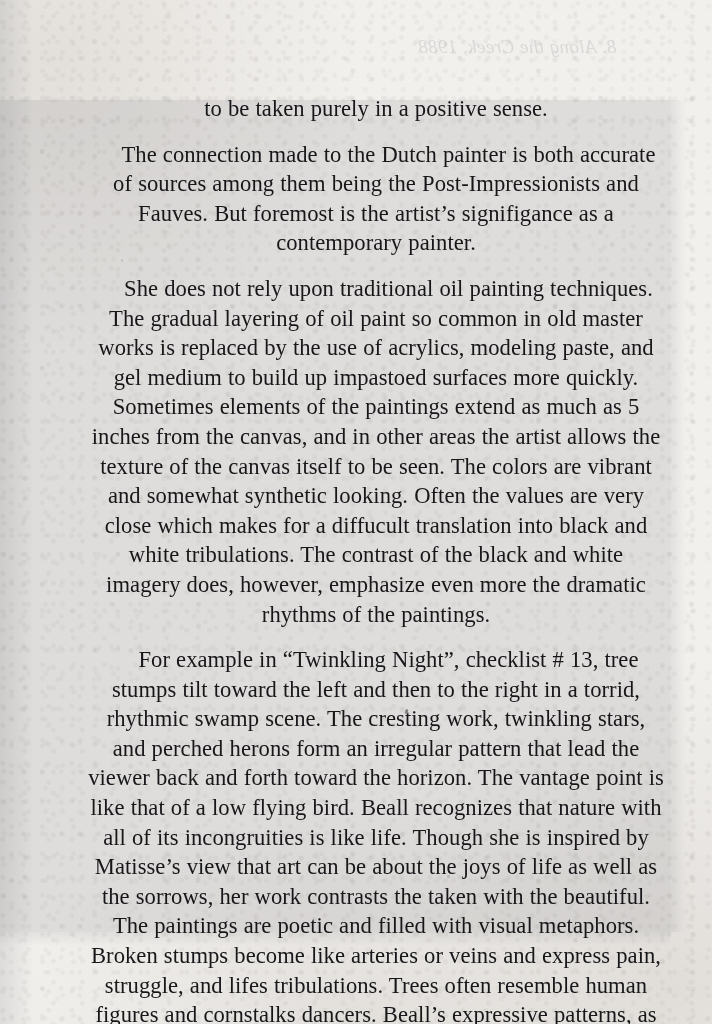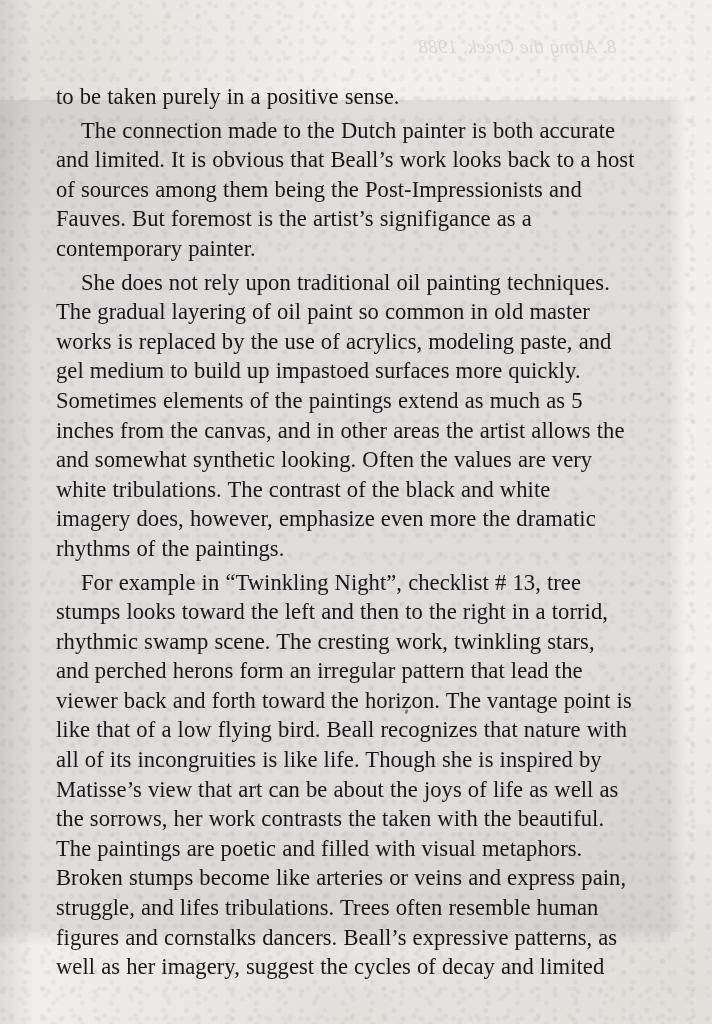--- a/index.html
+++ b/index.html
@@ -114,21 +114,22 @@
     width: 648px;
     z-index: 5;
     font-size: 22.6px;
     line-height: 29.6px;
     color: #17171a;
     letter-spacing: 0.05px;
     word-spacing: 0.4px;
   }
 
   .para {
-    margin: 4px;
+    margin: 16px;
+    text-align: center;
   }
 
   .line {
     display: block;
     white-space: pre;
   }
 
   .line.indent {
     padding-left: 25px;
   }
@@ -159,40 +160,41 @@
 
   <div class="bleed-through">8. Along the Creek, 1988</div>
 
   <div class="body-text">
 
   <p class="para">
         <span class="line">to be taken purely in a positive sense.</span>
       </p>
       <p class="para">
         <span class="line indent">The connection made to the Dutch painter is both accurate</span>
-        <span class="line">and limited. It is obvious that Beall’s work looks back to a host</span>
         <span class="line">of sources among them being the Post-Impressionists and</span>
         <span class="line">Fauves. But foremost is the artist’s signifigance as a</span>
         <span class="line">contemporary painter.</span>
       </p>
       <p class="para">
         <span class="line indent">She does not rely upon traditional oil painting techniques.</span>
         <span class="line">The gradual layering of oil paint so common in old master</span>
         <span class="line">works is replaced by the use of acrylics, modeling paste, and</span>
         <span class="line">gel medium to build up impastoed surfaces more quickly.</span>
         <span class="line">Sometimes elements of the paintings extend as much as 5</span>
         <span class="line">inches from the canvas, and in other areas the artist allows the</span>
+        <span class="line">texture of the canvas itself to be seen. The colors are vibrant</span>
         <span class="line">and somewhat synthetic looking. Often the values are very</span>
+        <span class="line">close which makes for a diffucult translation into black and</span>
         <span class="line">white tribulations. The contrast of the black and white</span>
         <span class="line">imagery does, however, emphasize even more the dramatic</span>
         <span class="line">rhythms of the paintings.</span>
       </p>
       <p class="para">
         <span class="line indent">For example in “Twinkling Night”, checklist # 13, tree</span>
-        <span class="line">stumps looks toward the left and then to the right in a torrid,</span>
+        <span class="line">stumps tilt toward the left and then to the right in a torrid,</span>
         <span class="line">rhythmic swamp scene. The cresting work, twinkling stars,</span>
         <span class="line">and perched herons form an irregular pattern that lead the</span>
         <span class="line">viewer back and forth toward the horizon. The vantage point is</span>
         <span class="line">like that of a low flying bird. Beall recognizes that nature with</span>
         <span class="line">all of its incongruities is like life. Though she is inspired by</span>
         <span class="line">Matisse’s view that art can be about the joys of life as well as</span>
         <span class="line">the sorrows, her work contrasts the taken with the beautiful.</span>
         <span class="line">The paintings are poetic and filled with visual metaphors.</span>
         <span class="line">Broken stumps become like arteries or veins and express pain,</span>
         <span class="line">struggle, and lifes tribulations. Trees often resemble human</span>

